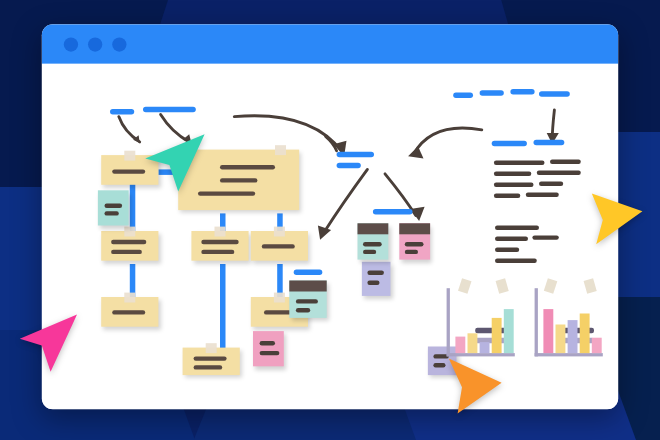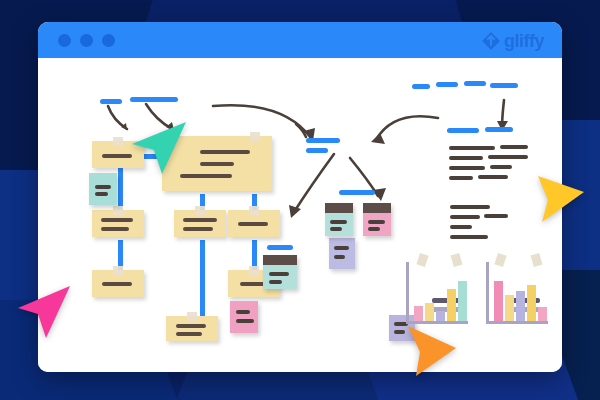--- a/index.html
+++ b/index.html
@@ -74,27 +74,20 @@
   <div class="bg-shape bg-g"></div>
   <div class="bg-shape bg-h"></div>
 
   <div id="window">
 
     <div id="titlebar">
       <span class="dot dot1"></span>
       <span class="dot dot2"></span>
       <span class="dot dot3"></span>
 
-      <div id="brand">
-        <svg width="20" height="20" viewBox="0 0 20 20">
-          <path d="M10 1 L19 10 L10 19 L1 10 Z" fill="#1e6ede"></path>
-          <path d="M10 5 L10 14 M10 5 L7 8 M10 5 L13 8" stroke="#2b88f8" stroke-width="2.2" fill="none" stroke-linecap="round"></path>
-        </svg>
-        <span class="wm">gliffy</span>
-      </div>
     </div>
 
     <div id="canvas">
 
       <svg class="draw" viewBox="0 0 524 314">
         <g stroke="#4a3f39" stroke-width="2.6" fill="none" stroke-linecap="round" stroke-linejoin="round">
 
           <path d="M70 48 q5 14 19 23"></path>
           <path d="M83 69 l6 3 l-1 -7" fill="#4a3f39" stroke="none"></path>
           <path d="M108 46 q10 16 26 25"></path>

